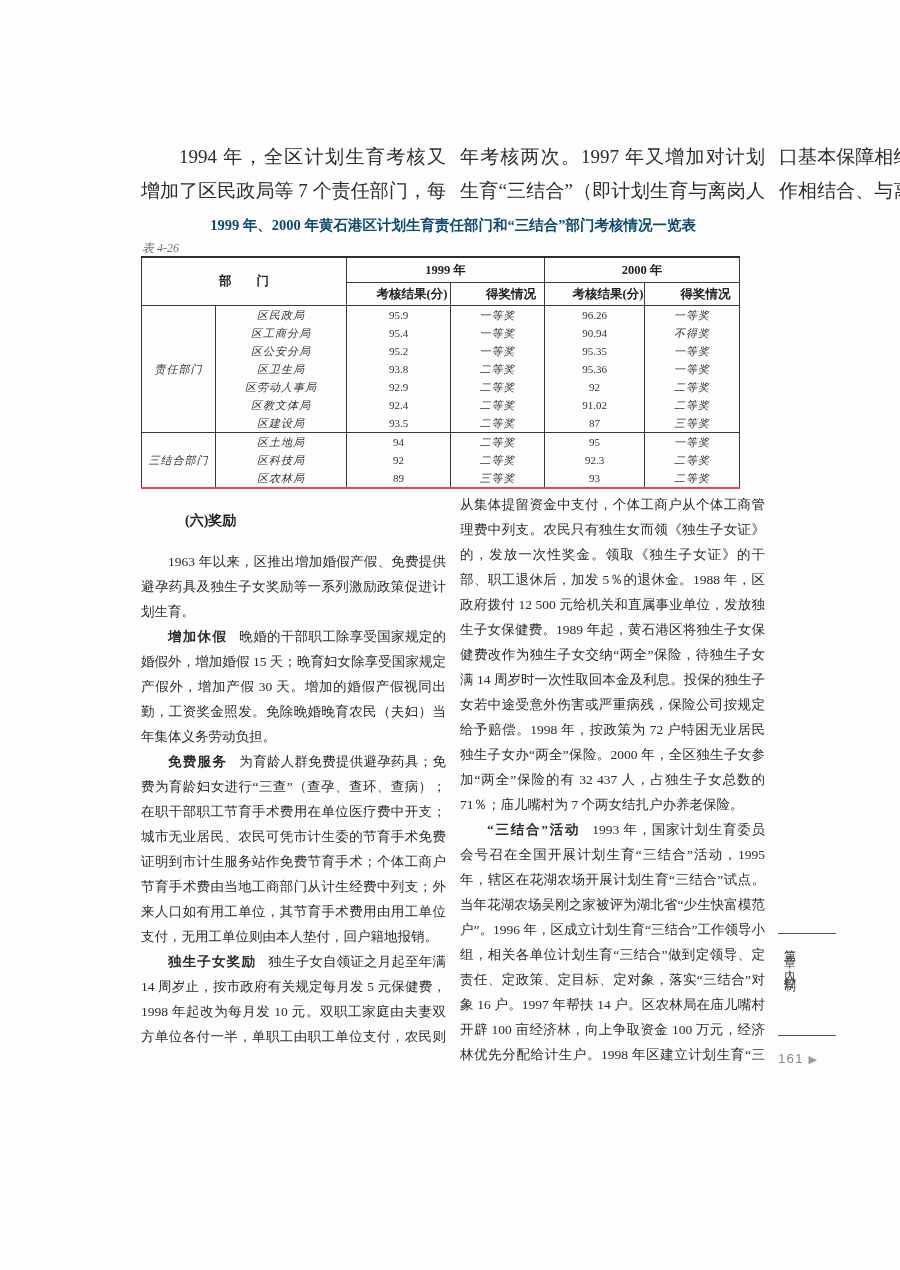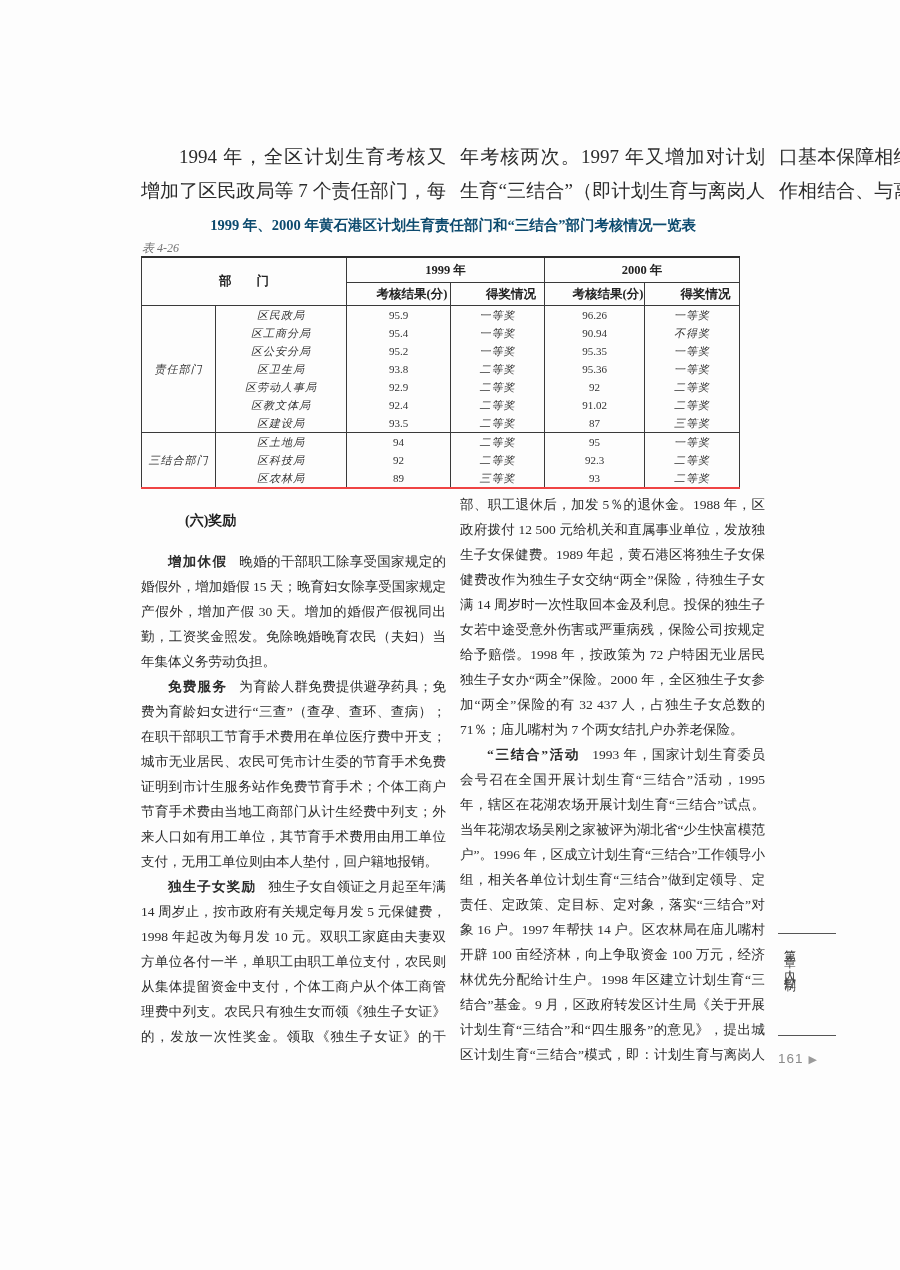--- a/index.html
+++ b/index.html
@@ -181,20 +181,21 @@
         <td class="num-cell">89</td>
         <td class="award-cell">三等奖</td>
         <td class="num-cell">93</td>
         <td class="award-cell">二等奖</td>
       </tr>
     </tbody>
 </table>
 
 <div class="body-text">
   <h3>(六)奖励</h3>
+<p>1963 年以来，区推出增加婚假产假、免费提供避孕药具及独生子女奖励等一系列激励政策促进计划生育。</p>
     <p><b class="lead">增加休假</b>晚婚的干部职工除享受国家规定的婚假外，增加婚假 15 天；晚育妇女除享受国家规定产假外，增加产假 30 天。增加的婚假产假视同出勤，工资奖金照发。免除晚婚晚育农民（夫妇）当年集体义务劳动负担。</p>
     <p><b class="lead">免费服务</b>为育龄人群免费提供避孕药具；免费为育龄妇女进行“三查”（查孕、查环、查病）；在职干部职工节育手术费用在单位医疗费中开支；城市无业居民、农民可凭市计生委的节育手术免费证明到市计生服务站作免费节育手术；个体工商户节育手术费由当地工商部门从计生经费中列支；外来人口如有用工单位，其节育手术费用由用工单位支付，无用工单位则由本人垫付，回户籍地报销。</p>
     <p><b class="lead">独生子女奖励</b>独生子女自领证之月起至年满 14 周岁止，按市政府有关规定每月发 5 元保健费，1998 年起改为每月发 10 元。双职工家庭由夫妻双方单位各付一半，单职工由职工单位支付，农民则从集体提留资金中支付，个体工商户从个体工商管理费中列支。农民只有独生女而领《独生子女证》的，发放一次性奖金。领取《独生子女证》的干部、职工退休后，加发 5％的退休金。1988 年，区政府拨付 12 500 元给机关和直属事业单位，发放独生子女保健费。1989 年起，黄石港区将独生子女保健费改作为独生子女交纳“两全”保险，待独生子女满 14 周岁时一次性取回本金及利息。投保的独生子女若中途受意外伤害或严重病残，保险公司按规定给予赔偿。1998 年，按政策为 72 户特困无业居民独生子女办“两全”保险。2000 年，全区独生子女参加“两全”保险的有 32 437 人，占独生子女总数的 71％；庙儿嘴村为 7 个两女结扎户办养老保险。</p>
     <p><b class="lead">“三结合”活动</b>1993 年，国家计划生育委员会号召在全国开展计划生育“三结合”活动，1995 年，辖区在花湖农场开展计划生育“三结合”试点。当年花湖农场吴刚之家被评为湖北省“少生快富模范户”。1996 年，区成立计划生育“三结合”工作领导小组，相关各单位计划生育“三结合”做到定领导、定责任、定政策、定目标、定对象，落实“三结合”对象 16 户。1997 年帮扶 14 户。区农林局在庙儿嘴村开辟 100 亩经济林，向上争取资金 100 万元，经济林优先分配给计生户。1998 年区建立计划生育“三结合”基金。9 月，区政府转发区计生局《关于开展计划生育“三结合”和“四生服务”的意见》，提出城区计划生育“三结合”模式，即：计划生育与离岗人口基本生活保障相结合、与扶助再就业工作相结合、与离岗人口精神文明建设相结合。1998 年 4 月，区计生局与林红钟点服务中心联合在黄石港街道新街居委会成立巾帼钟点服务部，开展再就业服务，当年招收 30 名下岗女工，受到了国家、省、市计生部门的肯定。6 月，市公汽公司将扶持下岗职工再就业作为计划生育“三结合”项目，把公汽 13 路和 17 路作为扶持线路，安排 50 名下岗职工再就业。</p>
   </div>
 
 <div class="side-rule top"></div>
 <div class="side-text"><span>第三章</span><span class="gap"></span><span>人口控制</span></div>
 <div class="side-rule bottom"></div>
 

